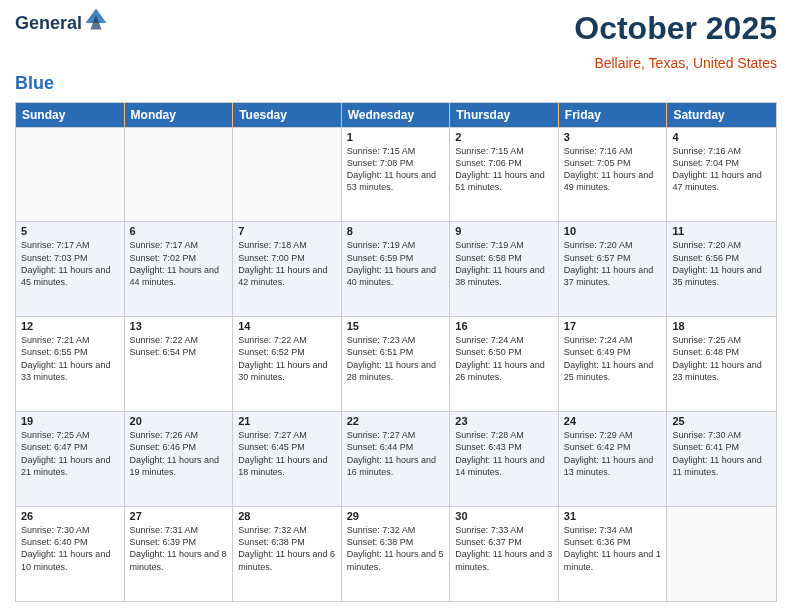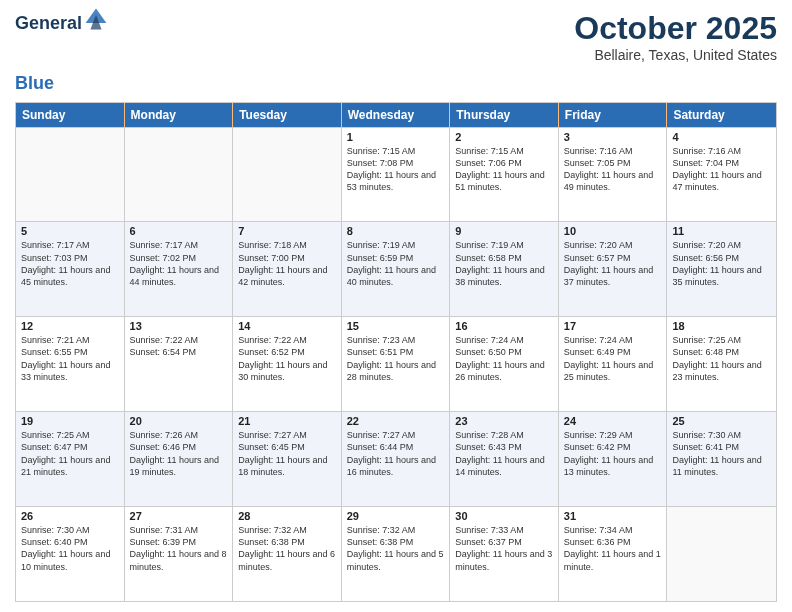--- a/index.html
+++ b/index.html
@@ -44,21 +44,22 @@
       text-align: right;
     }
     .month-title {
       font-size: 32px;
       font-weight: bold;
       color: #1a3a5c;
       margin-left: 22px;
     }
     .location {
       font-size: 14px;
-      color: #404040;
+      color: #c2410c;
+      margin-top: 8px;
     }
     .calendar {
       flex: 1;
       display: flex;
       flex-direction: column;
       border: 1px solid #ccc;
     }
     .cal-header {
       display: grid;
       grid-template-columns: repeat(7, 1fr);

